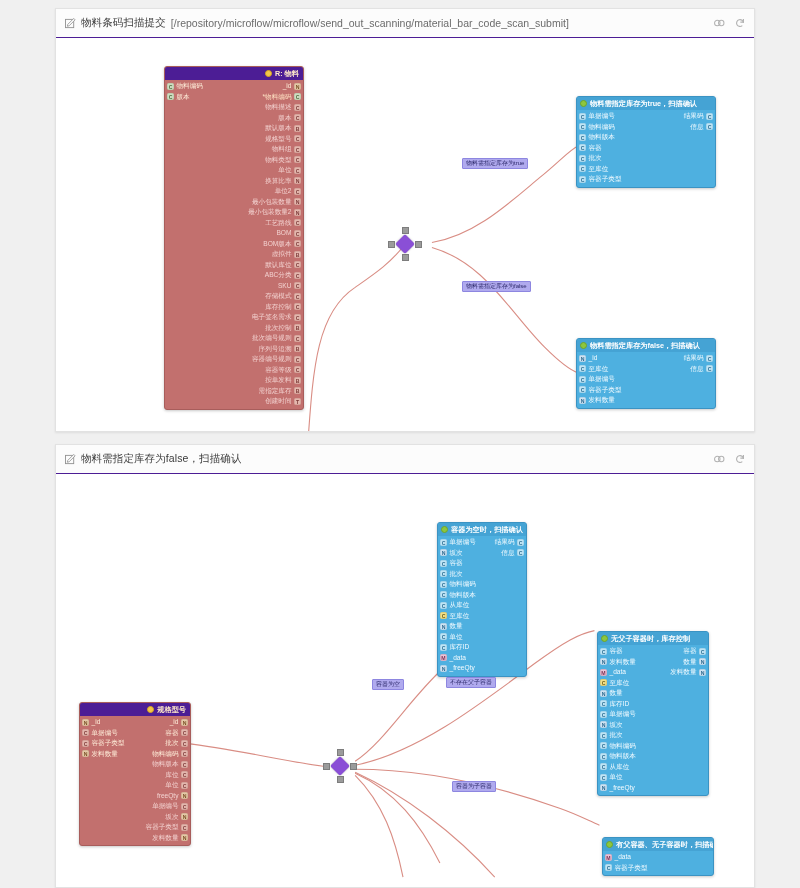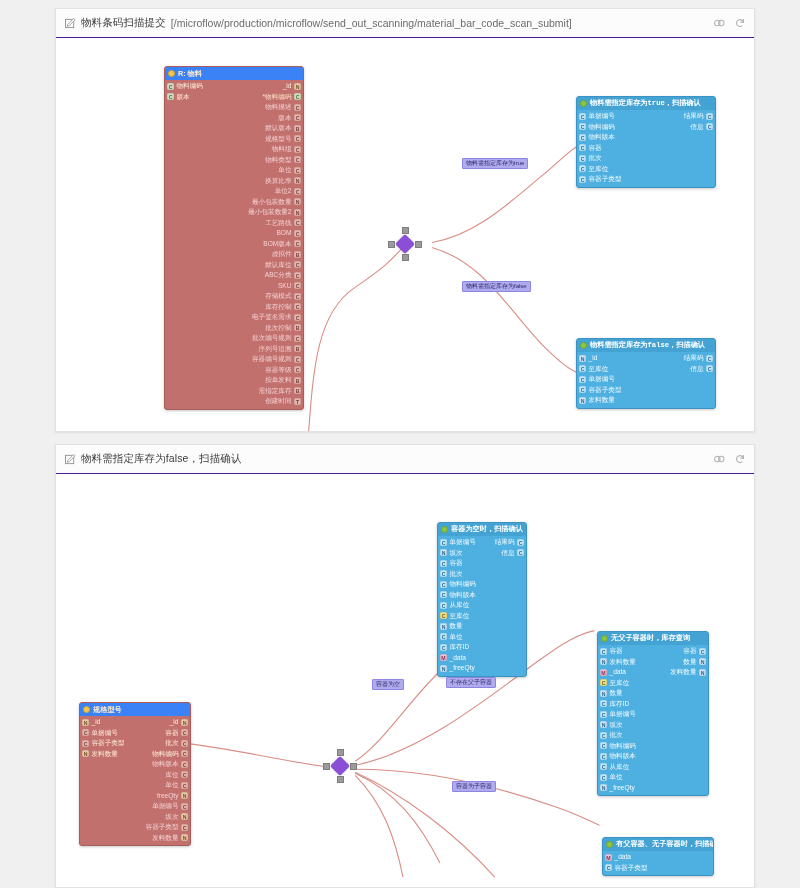--- a/index.html
+++ b/index.html
@@ -89,31 +89,31 @@
     line-height: 7px;
     text-align: center;
     font-size: 5.2px;
     border-radius: 1.5px;
     font-weight: bold;
     flex: 0 0 auto;
   }
 
   
   .node.red { background: #c2706e; border: 1px solid #a85d5b; }
-  .node.red .nhead { background: #3b82f6; color: #ffe9c9; font-weight: bold; }
+  .node.red .nhead { background: #4c1d95; color: #ffe9c9; font-weight: bold; justify-content: flex-end; }
   .node.red .row { color: #f3d2d0; }
   .node.red .tag { background: #e4b7ae; color: #7d3b39; border: 1px solid #d5a49b; }
   .node.red .tag.g { background: #cfdcc2; color: #4e6b3c; border-color: #bfcfb0; }
   .node.red .tag.n { background: #e5c8a8; color: #7a5226; border-color: #d6b796; }
   .node.red .row.key { color: #ffeeda; }
   .node.red .row .star { color: #ffe3c4; }
 
   
   .node.blue { background: #4eb0e0; border: 1px solid #3b93c3; }
-  .node.blue .nhead { background: #45a3d4; color: #ffffff; font-weight: bold; font-family: Liberation Mono, monospace; }
+  .node.blue .nhead { background: #45a3d4; color: #ffffff; font-weight: bold; }
   .node.blue .row { color: #f3fbff; }
   .node.blue .tag { background: #bfe5f6; color: #2b6d91; border: 1px solid #a7d5ea; }
   .node.blue .tag.y { background: #f0e08a; color: #6e5e12; border-color: #ddcd74; }
   .node.blue .tag.n { background: #cfe3f2; color: #2f6a90; border-color: #b4d2e7; }
   .node.blue .tag.m { background: #e9c4d7; color: #7d3156; border-color: #d6aec4; }
 
   .dot {
     width: 7px; height: 7px; border-radius: 50%;
     flex: 0 0 auto; display: inline-block;
   }
@@ -156,21 +156,21 @@
 <div class="page">
 
   <div class="panel" id="panel-1">
     <div class="panel-header">
       <div class="hdr-left">
         <svg class="edit-icon" viewBox="0 0 12 12">
           <rect x="0.5" y="1.5" width="9" height="9" fill="none" stroke="#666" stroke-width="1"></rect>
           <path d="M3 7 L9.5 0.5 L11 2 L4.5 8.5 L2.5 9 Z" fill="#fff" stroke="#666" stroke-width=".9"></path>
         </svg>
         <span class="hdr-title">物料条码扫描提交</span>
-        <span class="hdr-path">[/microflow/production/microflow/send_out_scanning/material_bar_code_scan_submit]</span>
+        <span class="hdr-path">[/repository/microflow/microflow/send_out_scanning/material_bar_code_scan_submit]</span>
       </div>
       <div class="hdr-tools">
         <svg class="tool-icon" viewBox="0 0 14 14">
           <circle cx="5" cy="7" r="3.2" fill="none" stroke="#777" stroke-width="1.2"></circle>
           <circle cx="9.6" cy="7" r="3.2" fill="none" stroke="#777" stroke-width="1.2"></circle>
         </svg>
         <svg class="tool-icon" viewBox="0 0 14 14">
           <path d="M11 7a4 4 0 1 0-1.3 3" fill="none" stroke="#777" stroke-width="1.3"></path>
           <path d="M11 2.2 L11 6 L7.4 6" fill="none" stroke="#777" stroke-width="1.3"></path>
         </svg>
@@ -808,21 +808,21 @@
                 <span>_freeQty</span>
               </span>
               <span class="spacer"></span>
             </div>
           </div>
       </div>
 
       <div class="node blue" id="n2-noparent" style="left:541px; top:157px; width:112px;">
         <div class="nhead">
           <span class="dot green"></span>
-          <span>无父子容器时，库存查询</span>
+          <span>无父子容器时，库存控制</span>
         </div>
         <div class="nbody" id="n2-noparent-rows">
             <div class="row">
               <span class="lt">
                 <span class="tag ">C</span>
                 <span>容器</span>
               </span>
               <span class="spacer"></span>
               <span class="rt">
                 <span>容器</span>

